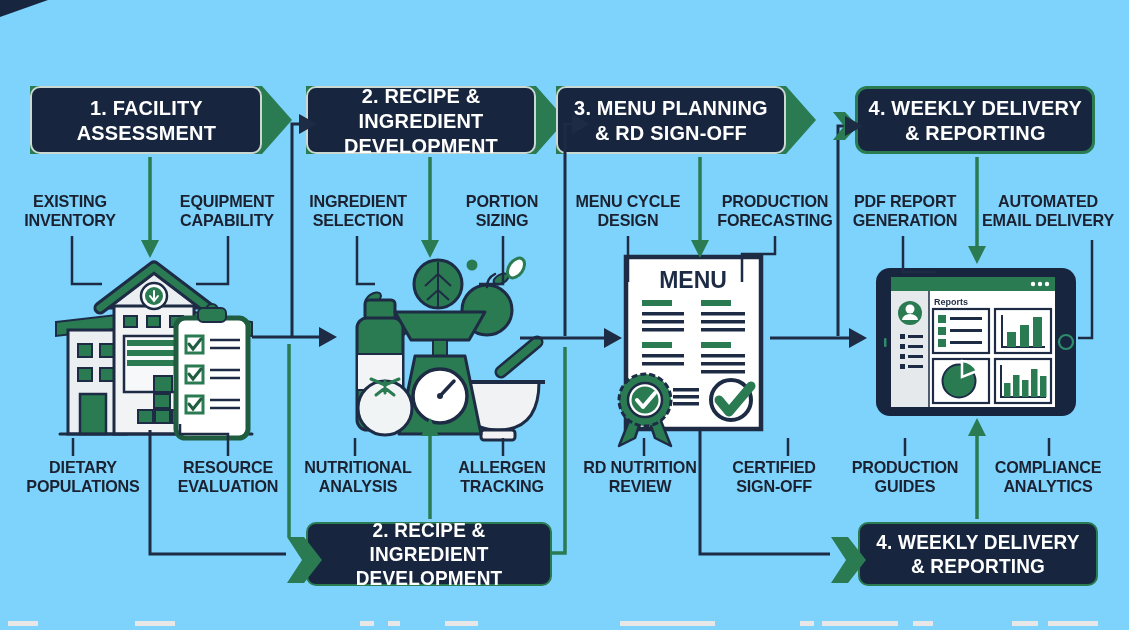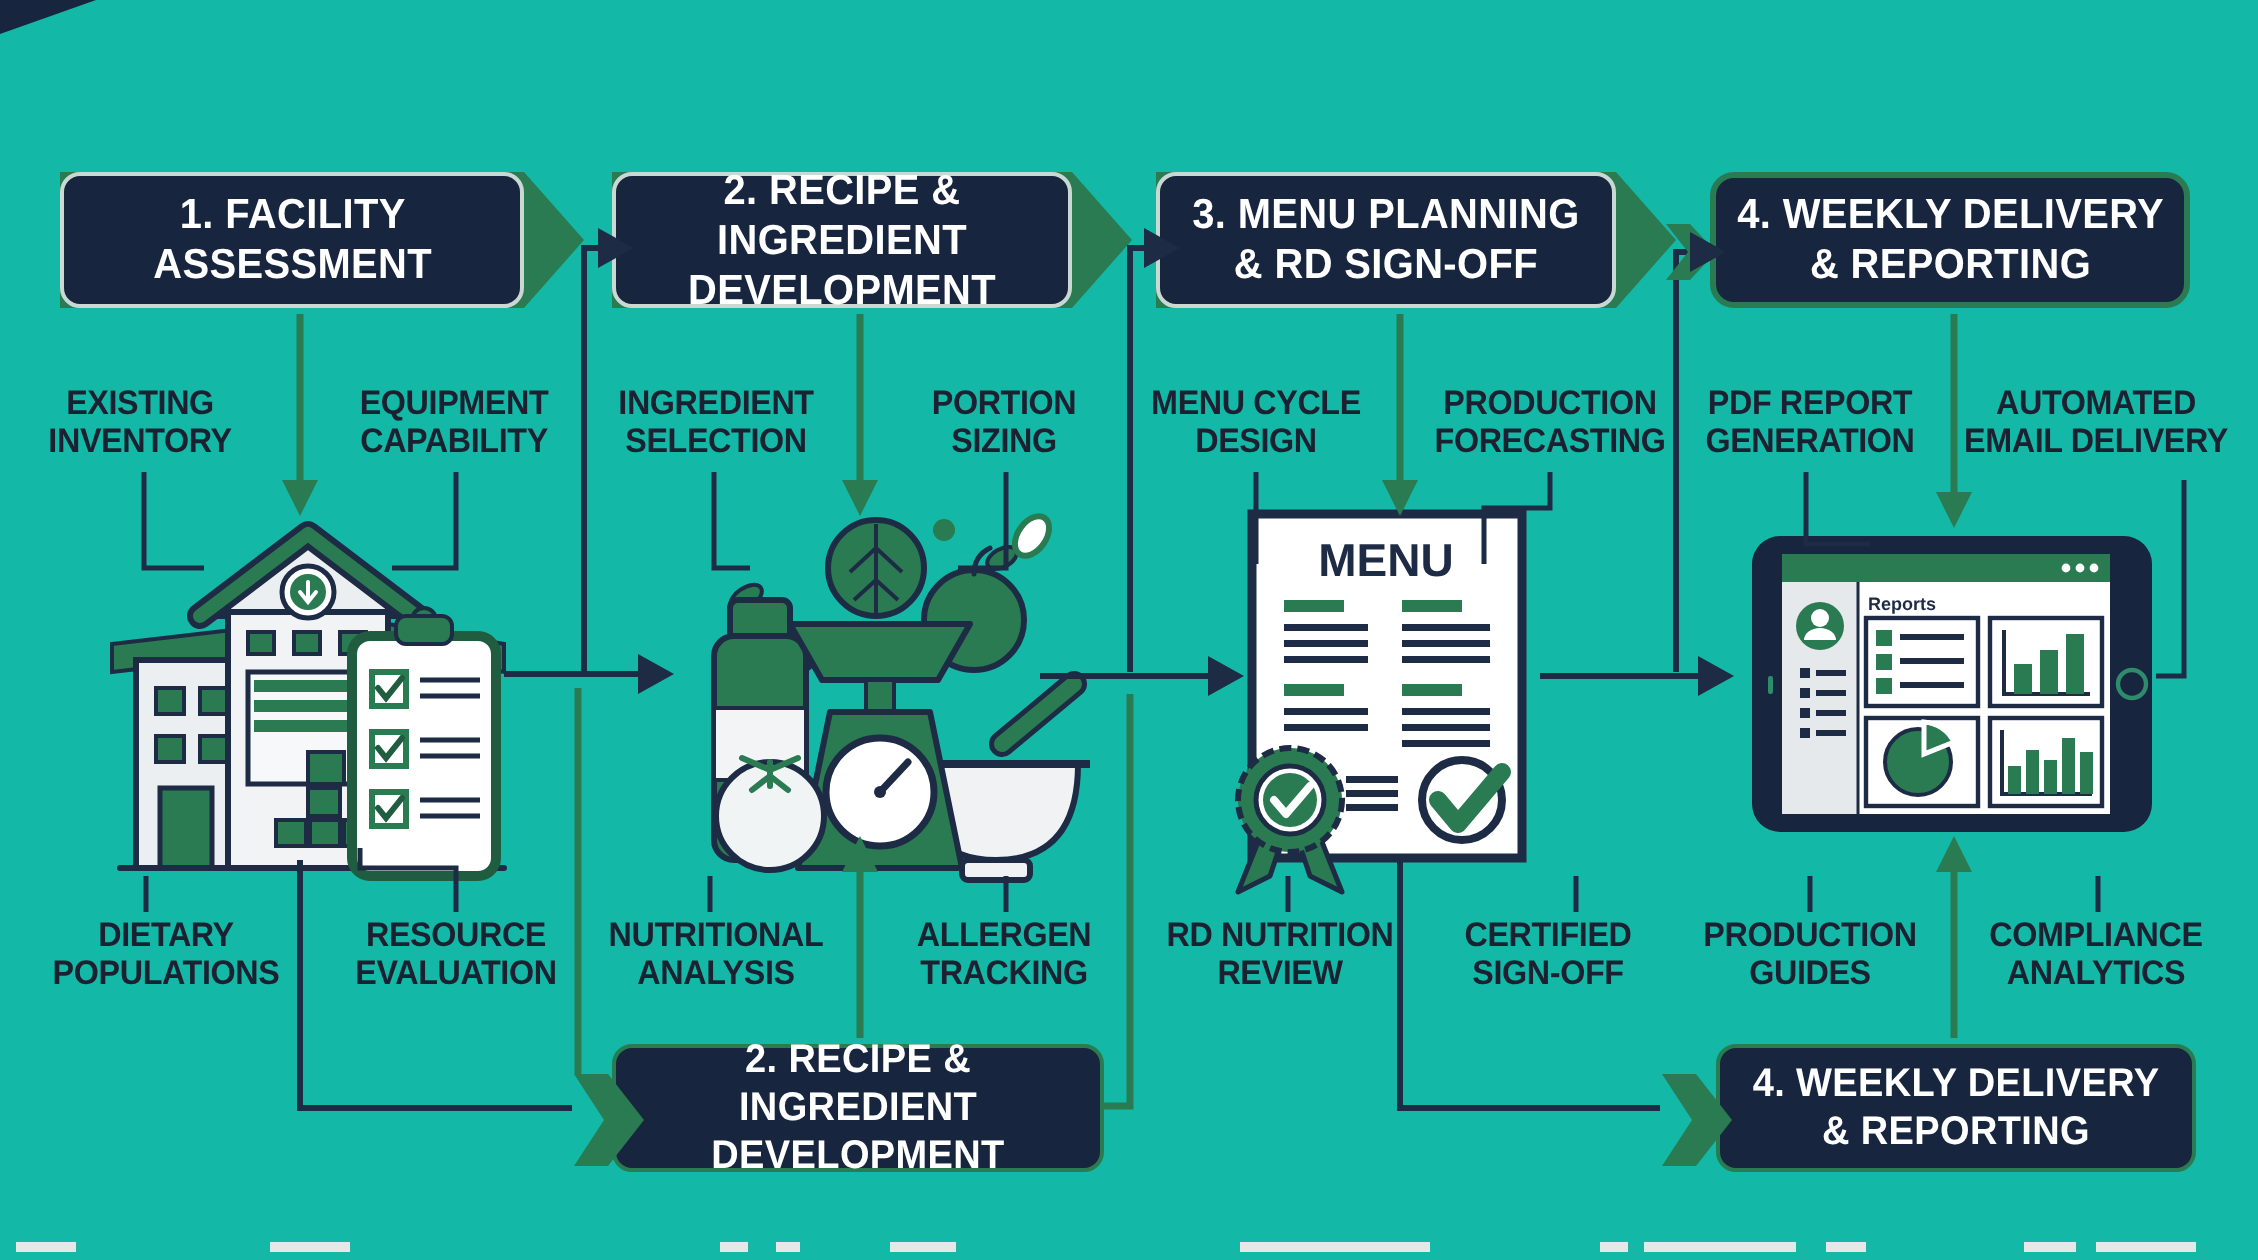--- a/index.html
+++ b/index.html
@@ -1,17 +1,17 @@
 <!DOCTYPE html>
 <html><head>
 <meta charset="utf-8">
 <style>
   html,body{margin:0;padding:0;background:#ffffff;}
   .canvas{
-    position:relative;width:1129px;height:630px;background:#14b8a6;overflow:hidden;
+    position:relative;width:1129px;height:630px;background:#7dd3fc;overflow:hidden;
     font-family:"Liberation Sans",sans-serif;
   }
   
   .banner{position:absolute;height:68px;}
   .banner .tail{
     position:absolute;inset:0;background:#2A7B52;
     clip-path:polygon(0 0,calc(100% - 30px) 0,100% 50%,calc(100% - 30px) 100%,0 100%);
   }
   .banner .face{
     position:absolute;left:0;top:0;bottom:0;right:30px;
@@ -56,21 +56,21 @@
 ASSESSMENT</span>
     </div>
   </div>
   <div class="banner" style="left:306px;top:86px;width:260px;">
     <div class="tail"></div>
     <div class="face">
       <span class="btxt">2. RECIPE &amp; INGREDIENT
 DEVELOPMENT</span>
     </div>
   </div>
-  <div class="banner" style="left:578px;top:86px;width:260px;">
+  <div class="banner" style="left:556px;top:86px;width:260px;">
     <div class="tail"></div>
     <div class="face">
       <span class="btxt">3. MENU PLANNING
 &amp; RD SIGN-OFF</span>
     </div>
   </div>
   <div class="banner-last" style="left:855px;top:86px;width:240px;">
     <span class="btxt">4. WEEKLY DELIVERY
 &amp; REPORTING</span>
   </div>

